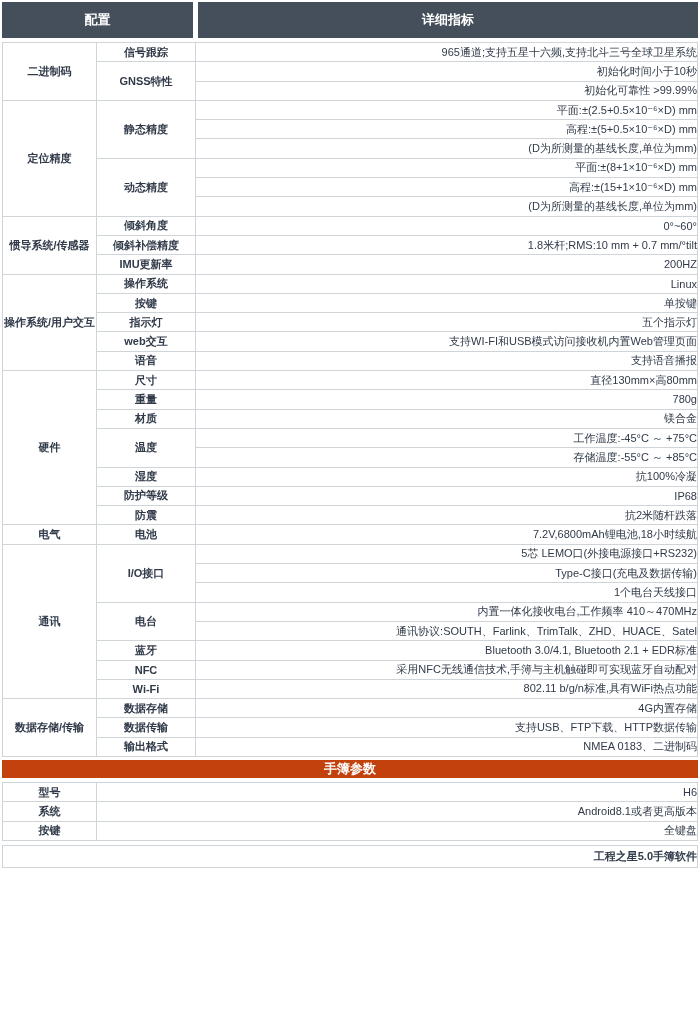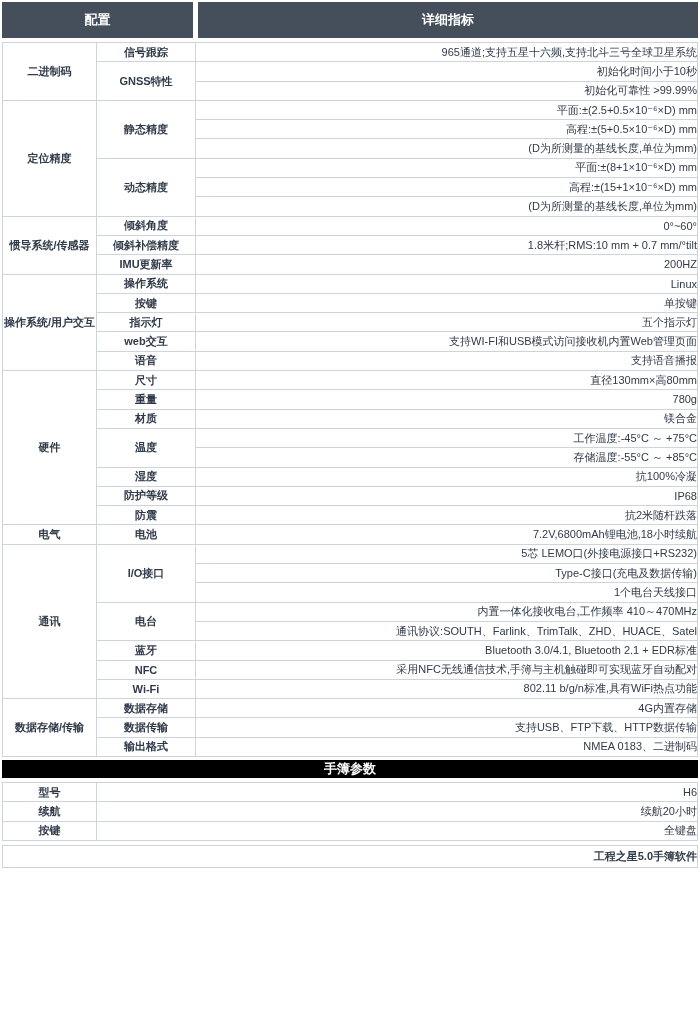--- a/index.html
+++ b/index.html
@@ -14,21 +14,21 @@
   .bar{
     display:flex;height:36px;gap:5px;background:#ffffff;
   }
   .bar .cell{
     background:#454f5b;color:#ffffff;font-weight:bold;font-size:13px;
     display:flex;align-items:center;justify-content:center;height:100%;
   }
   .bar .c1{width:191px;}
   .bar .c2{flex:1;}
   .section-bar{
-    height:18px;background:#000000;color:#ffffff;font-weight:bold;font-size:13px;
+    height:18px;background:#c2410c;color:#ffffff;font-weight:bold;font-size:13px;
     display:flex;align-items:center;justify-content:center;margin-top:3px;
   }
 
   table{
     width:696px;table-layout:fixed;border-collapse:collapse;
     border:1px solid #a9b0b8;margin-top:4px;
   }
   td{
     border:1px solid #cfd4d9;height:18.3px;padding:0;
     white-space:nowrap;overflow:hidden;color:#303a49;
@@ -212,22 +212,22 @@
     <colgroup>
         <col style="width:94px">
         <col>
       </colgroup>
     <tbody>
         <tr>
           <td class="lab">型号</td>
           <td class="val">H6</td>
         </tr>
         <tr>
-          <td class="lab">续航</td>
-          <td class="val">续航20小时</td>
+          <td class="lab">系统</td>
+          <td class="val">Android8.1或者更高版本</td>
         </tr>
         <tr>
           <td class="lab">按键</td>
           <td class="val">全键盘</td>
         </tr>
       </tbody>
   </table>
 
 
   <table class="sw">

